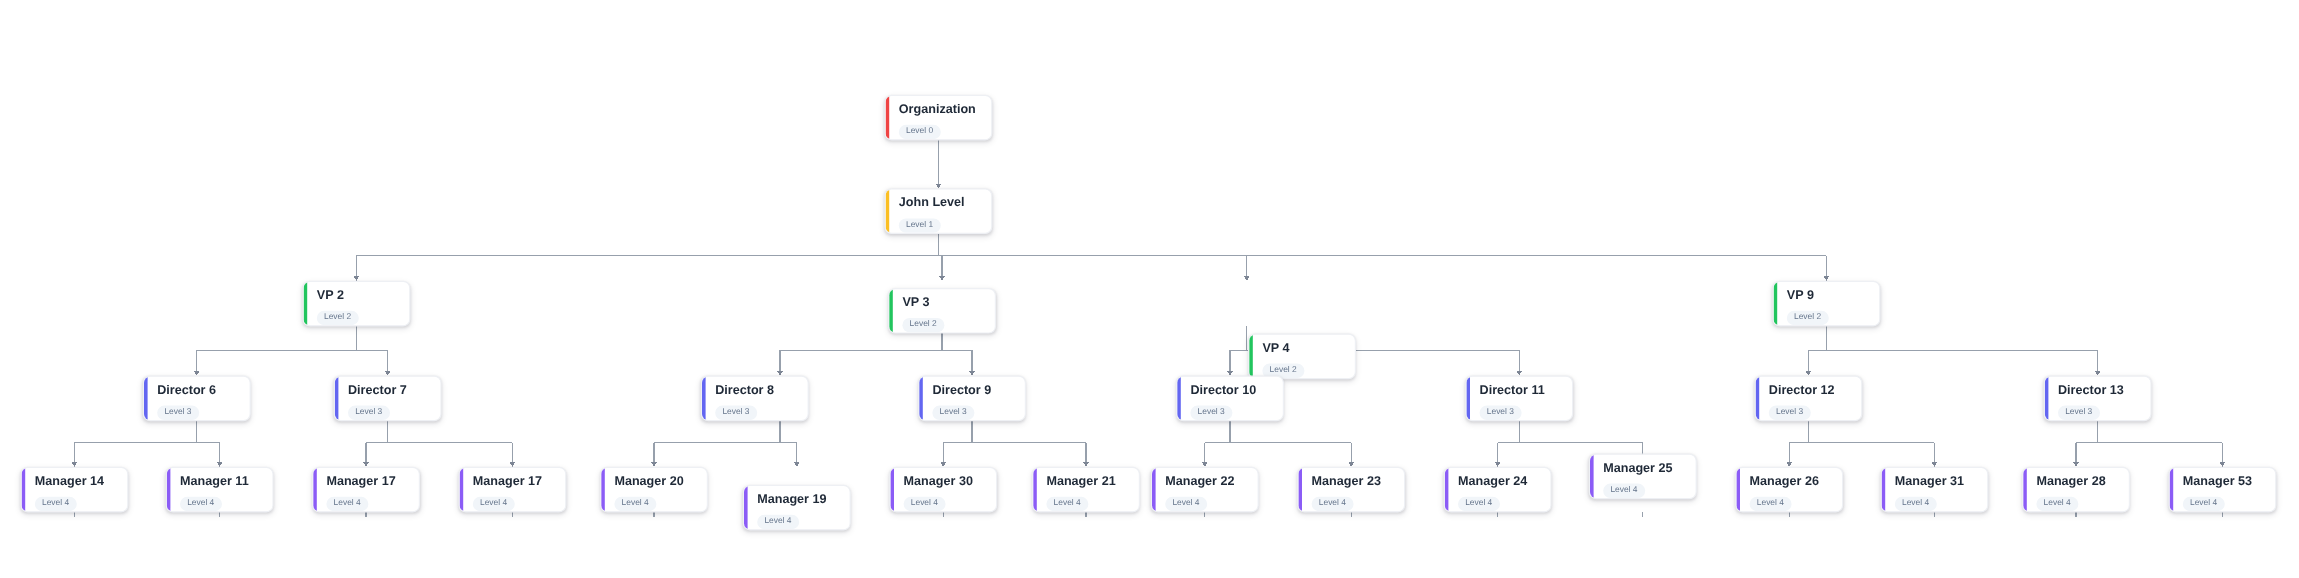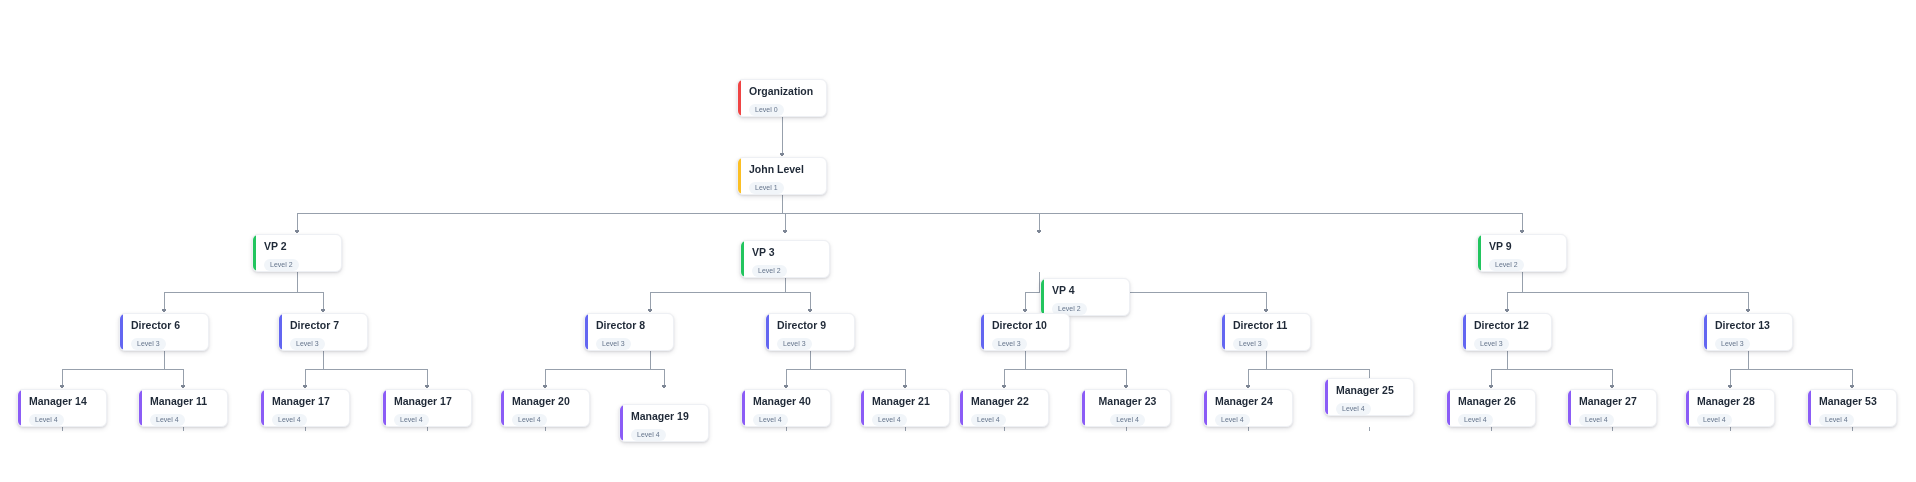--- a/index.html
+++ b/index.html
@@ -223,34 +223,34 @@
     <span class="title">Manager 20</span>
     <span class="badge">Level 4</span>
   </div>
       <div class="node" style="left: 619px; top: 389px; margin-top: 15px;">
     <span class="accent" style="background: rgb(139, 92, 246);"></span>
     <span class="title">Manager 19</span>
     <span class="badge">Level 4</span>
   </div>
       <div class="node" style="left: 741px; top: 389px;">
     <span class="accent" style="background: rgb(139, 92, 246);"></span>
-    <span class="title">Manager 40</span>
+    <span class="title">Manager 30</span>
     <span class="badge">Level 4</span>
   </div>
       <div class="node" style="left: 860px; top: 389px;">
     <span class="accent" style="background: rgb(139, 92, 246);"></span>
     <span class="title">Manager 21</span>
     <span class="badge">Level 4</span>
   </div>
       <div class="node" style="left: 959px; top: 389px;">
     <span class="accent" style="background: rgb(139, 92, 246);"></span>
     <span class="title">Manager 22</span>
     <span class="badge">Level 4</span>
   </div>
-      <div class="node" style="left: 1081px; top: 389px; text-align: center;">
+      <div class="node" style="left: 1081px; top: 389px;">
     <span class="accent" style="background: rgb(139, 92, 246);"></span>
     <span class="title">Manager 23</span>
     <span class="badge">Level 4</span>
   </div>
       <div class="node" style="left: 1203px; top: 389px;">
     <span class="accent" style="background: rgb(139, 92, 246);"></span>
     <span class="title">Manager 24</span>
     <span class="badge">Level 4</span>
   </div>
       <div class="node" style="left: 1324px; top: 378px;">
@@ -258,21 +258,21 @@
     <span class="title">Manager 25</span>
     <span class="badge">Level 4</span>
   </div>
       <div class="node" style="left: 1446px; top: 389px;">
     <span class="accent" style="background: rgb(139, 92, 246);"></span>
     <span class="title">Manager 26</span>
     <span class="badge">Level 4</span>
   </div>
       <div class="node" style="left: 1567px; top: 389px;">
     <span class="accent" style="background: rgb(139, 92, 246);"></span>
-    <span class="title">Manager 27</span>
+    <span class="title">Manager 31</span>
     <span class="badge">Level 4</span>
   </div>
       <div class="node" style="left: 1685px; top: 389px;">
     <span class="accent" style="background: rgb(139, 92, 246);"></span>
     <span class="title">Manager 28</span>
     <span class="badge">Level 4</span>
   </div>
       <div class="node" style="left: 1807px; top: 389px;">
     <span class="accent" style="background: rgb(139, 92, 246);"></span>
     <span class="title">Manager 53</span>

